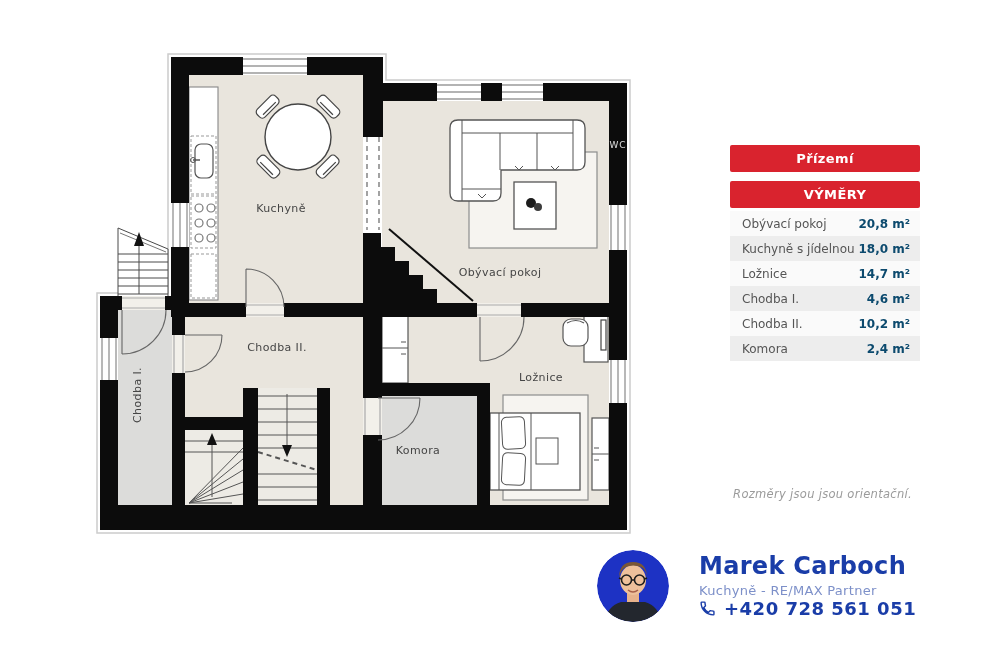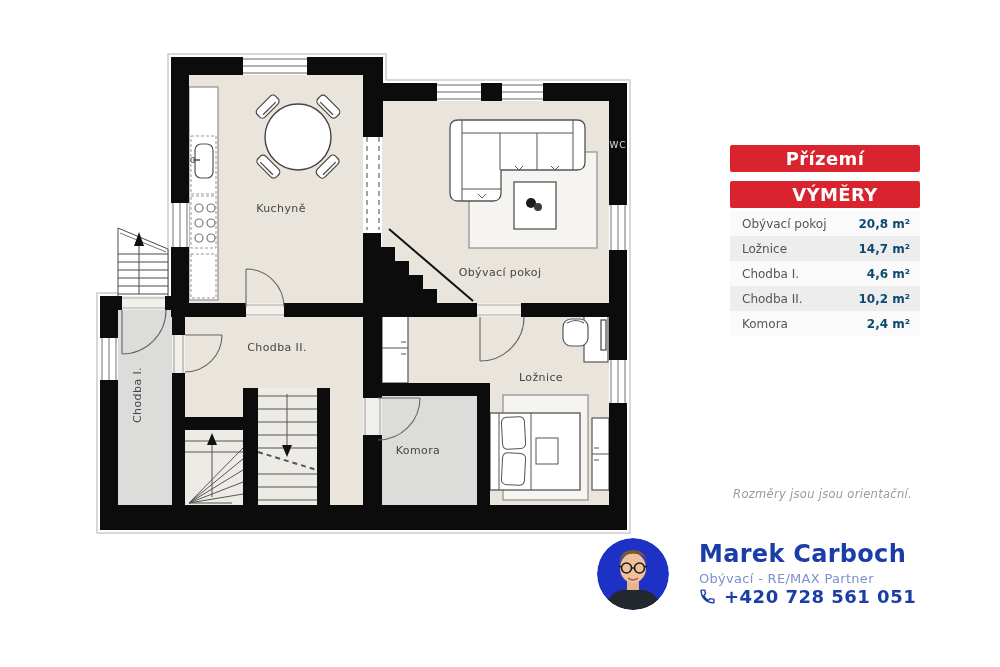--- a/index.html
+++ b/index.html
@@ -11,33 +11,33 @@
   .logo .red{color:#dc1c2e;}
   .logo .blue{color:#1d3b9e;font-style:italic;padding:0 1px;}
 
   
   svg.plan{position:absolute;left:0;top:0;}
   .room-label{font-size:11px;fill:#454545;letter-spacing:.4px;}
   .wc-label{font-size:9px;fill:rgba(255,255,255,.85);letter-spacing:1px;}
 
   
   .panel{position:absolute;left:730px;top:145px;width:190px;}
-  .banner{height:27px;line-height:27px;text-align:center;color:#fff;font-weight:700;font-size:18px;letter-spacing:.4px;border-radius:2px;}
+  .banner{height:27px;line-height:27px;text-align:center;color:#fff;font-weight:700;font-size:13px;letter-spacing:.4px;border-radius:2px;}
   .banner+.banner{margin-top:9px;padding-left:20px;}
   .rows{margin-top:3px;}
   .row{height:25px;display:flex;align-items:center;justify-content:space-between;padding:0 10px 0 12px;box-sizing:border-box;font-size:12px;}
   .row:nth-child(odd){background:#fafafa;}
   .row:nth-child(even){background:#ededed;}
   .rn{color:#555;}
   .rv{color:#0c4a6e;font-weight:700;}
 
   .disclaimer{position:absolute;left:610px;top:487px;width:302px;text-align:right;font-size:11.5px;font-style:italic;color:#9b9b9b;letter-spacing:.3px;}
 
   
-  .agent{position:absolute;left:597px;top:538px;display:flex;}
+  .agent{position:absolute;left:597px;top:550px;display:flex;}
   .avatar{width:72px;height:72px;border-radius:50%;overflow:hidden;flex:0 0 auto;}
   .agent-info{margin-left:30px;padding-top:2px;}
   .agent-name{font-size:24px;font-weight:700;color:#1a3da8;letter-spacing:.3px;}
   .agent-role{font-size:13px;color:#7d90c9;margin-top:3px;letter-spacing:.3px;}
   .agent-phone{font-size:18px;font-weight:700;color:#1a3da8;display:flex;align-items:center;gap:8px;letter-spacing:.5px;}
 </style>
 </head>
 <body>
 
 <div class="stage">
@@ -322,20 +322,24 @@
 
   <div class="panel">
     <div class="banner" style="background:#d9232e;">Přízemí</div>
     <div class="banner" style="background:#d9232e;">VÝMĚRY</div>
     <div class="rows">
       <div class="row">
           <span class="rn">Obývací pokoj</span>
           <span class="rv">20,8 m²</span>
         </div>
       <div class="row">
+          <span class="rn">Kuchyně s jídelnou</span>
+          <span class="rv">18,0 m²</span>
+        </div>
+      <div class="row">
           <span class="rn">Ložnice</span>
           <span class="rv">14,7 m²</span>
         </div>
       <div class="row">
           <span class="rn">Chodba I.</span>
           <span class="rv">4,6 m²</span>
         </div>
       <div class="row">
           <span class="rn">Chodba II.</span>
           <span class="rv">10,2 m²</span>
@@ -369,21 +373,21 @@
             <line x1="34.5" y1="30" x2="37.5" y2="30"></line>
             <line x1="24.5" y1="29" x2="22" y2="28"></line>
             <line x1="47.5" y1="29" x2="50" y2="28"></line>
           </g>
           <path d="M31,40 Q36,44 41,40" stroke="#a9604a" stroke-width="1.6" fill="none"></path>
         </g>
       </svg>
     </div>
     <div class="agent-info">
       <div class="agent-name">Marek Carboch</div>
-      <div class="agent-role">Obývací - RE/MAX Partner</div>
+      <div class="agent-role">Kuchyně - RE/MAX Partner</div>
       <div class="agent-phone">
         <svg width="17" height="17" viewBox="0 0 24 24">
           <path d="M6.6 10.8c1.5 2.9 3.8 5.2 6.7 6.7l2.2-2.2c.3-.3.7-.4 1-.2 1.1.4 2.4.6 3.6.6.6 0 1 .4 1 1V20c0 .6-.4 1-1 1C10.6 21 3 13.4 3 4c0-.6.4-1 1-1h3.5c.6 0 1 .4 1 1 0 1.3.2 2.5.6 3.6.1.3 0 .7-.2 1L6.6 10.8z" fill="none" stroke="#1a3da8" stroke-width="2" stroke-linejoin="round"></path>
         </svg>
         <span>+420 728 561 051</span>
       </div>
     </div>
   </div>
 
 </div>

